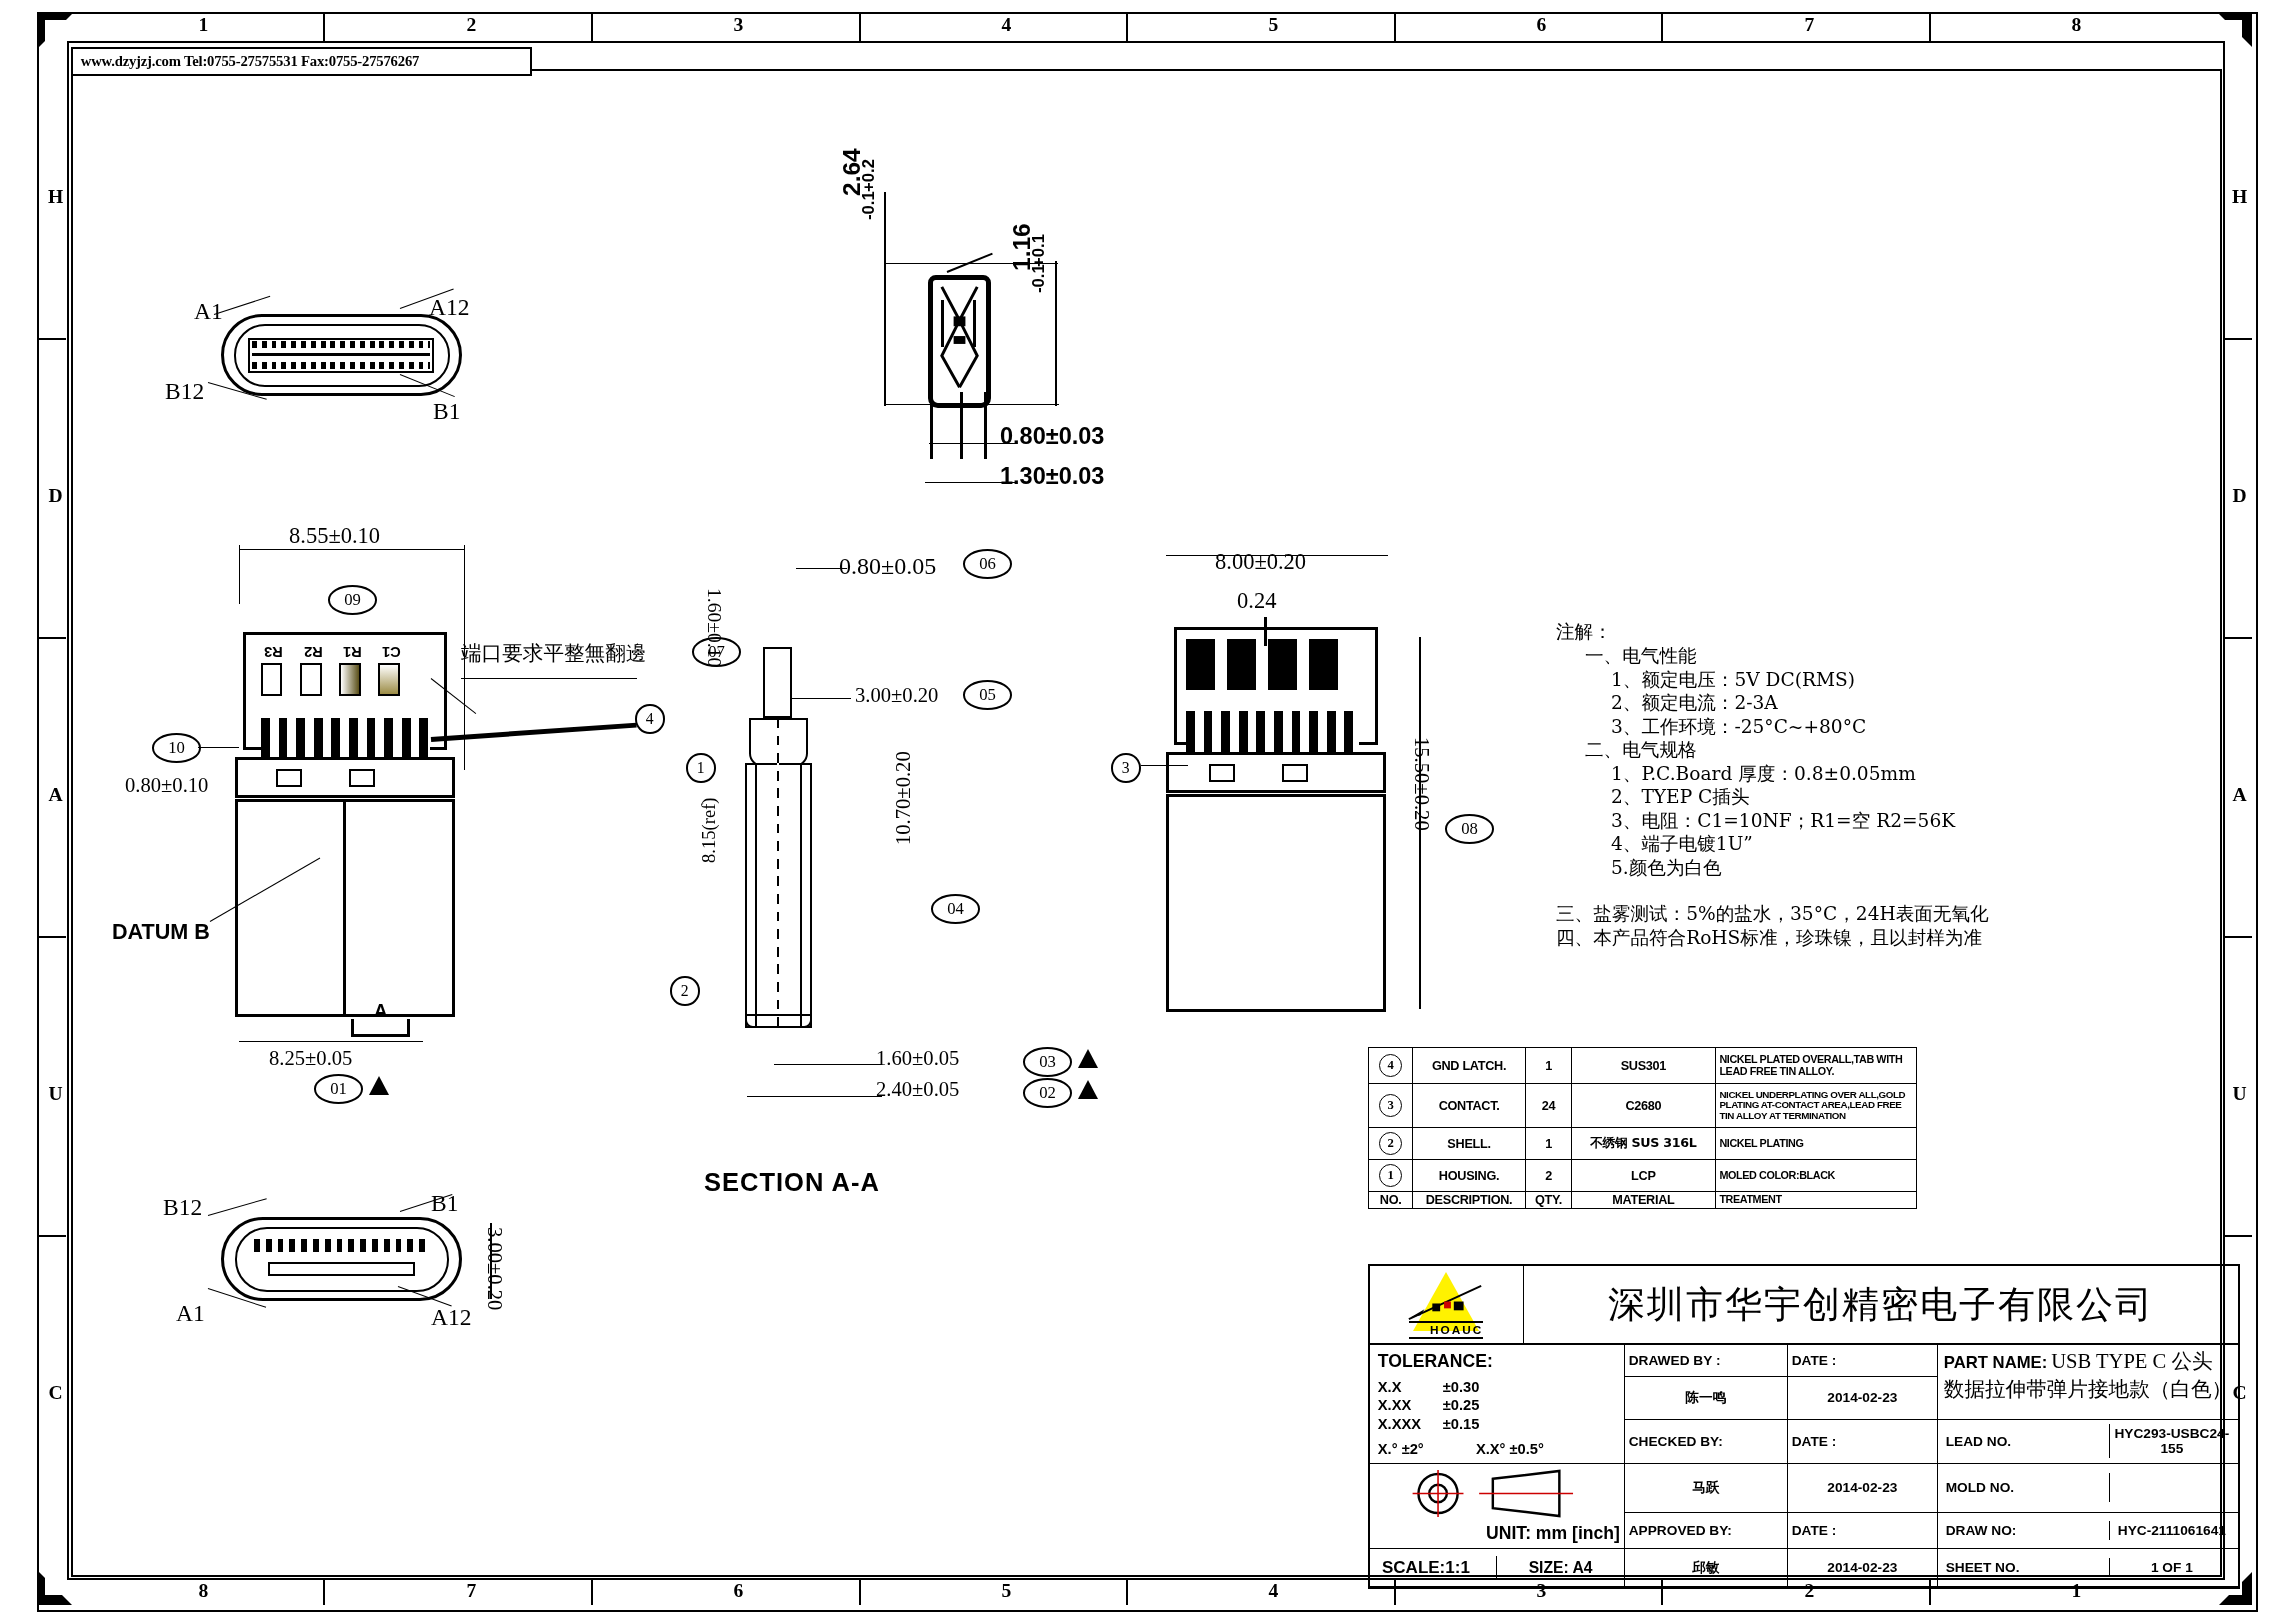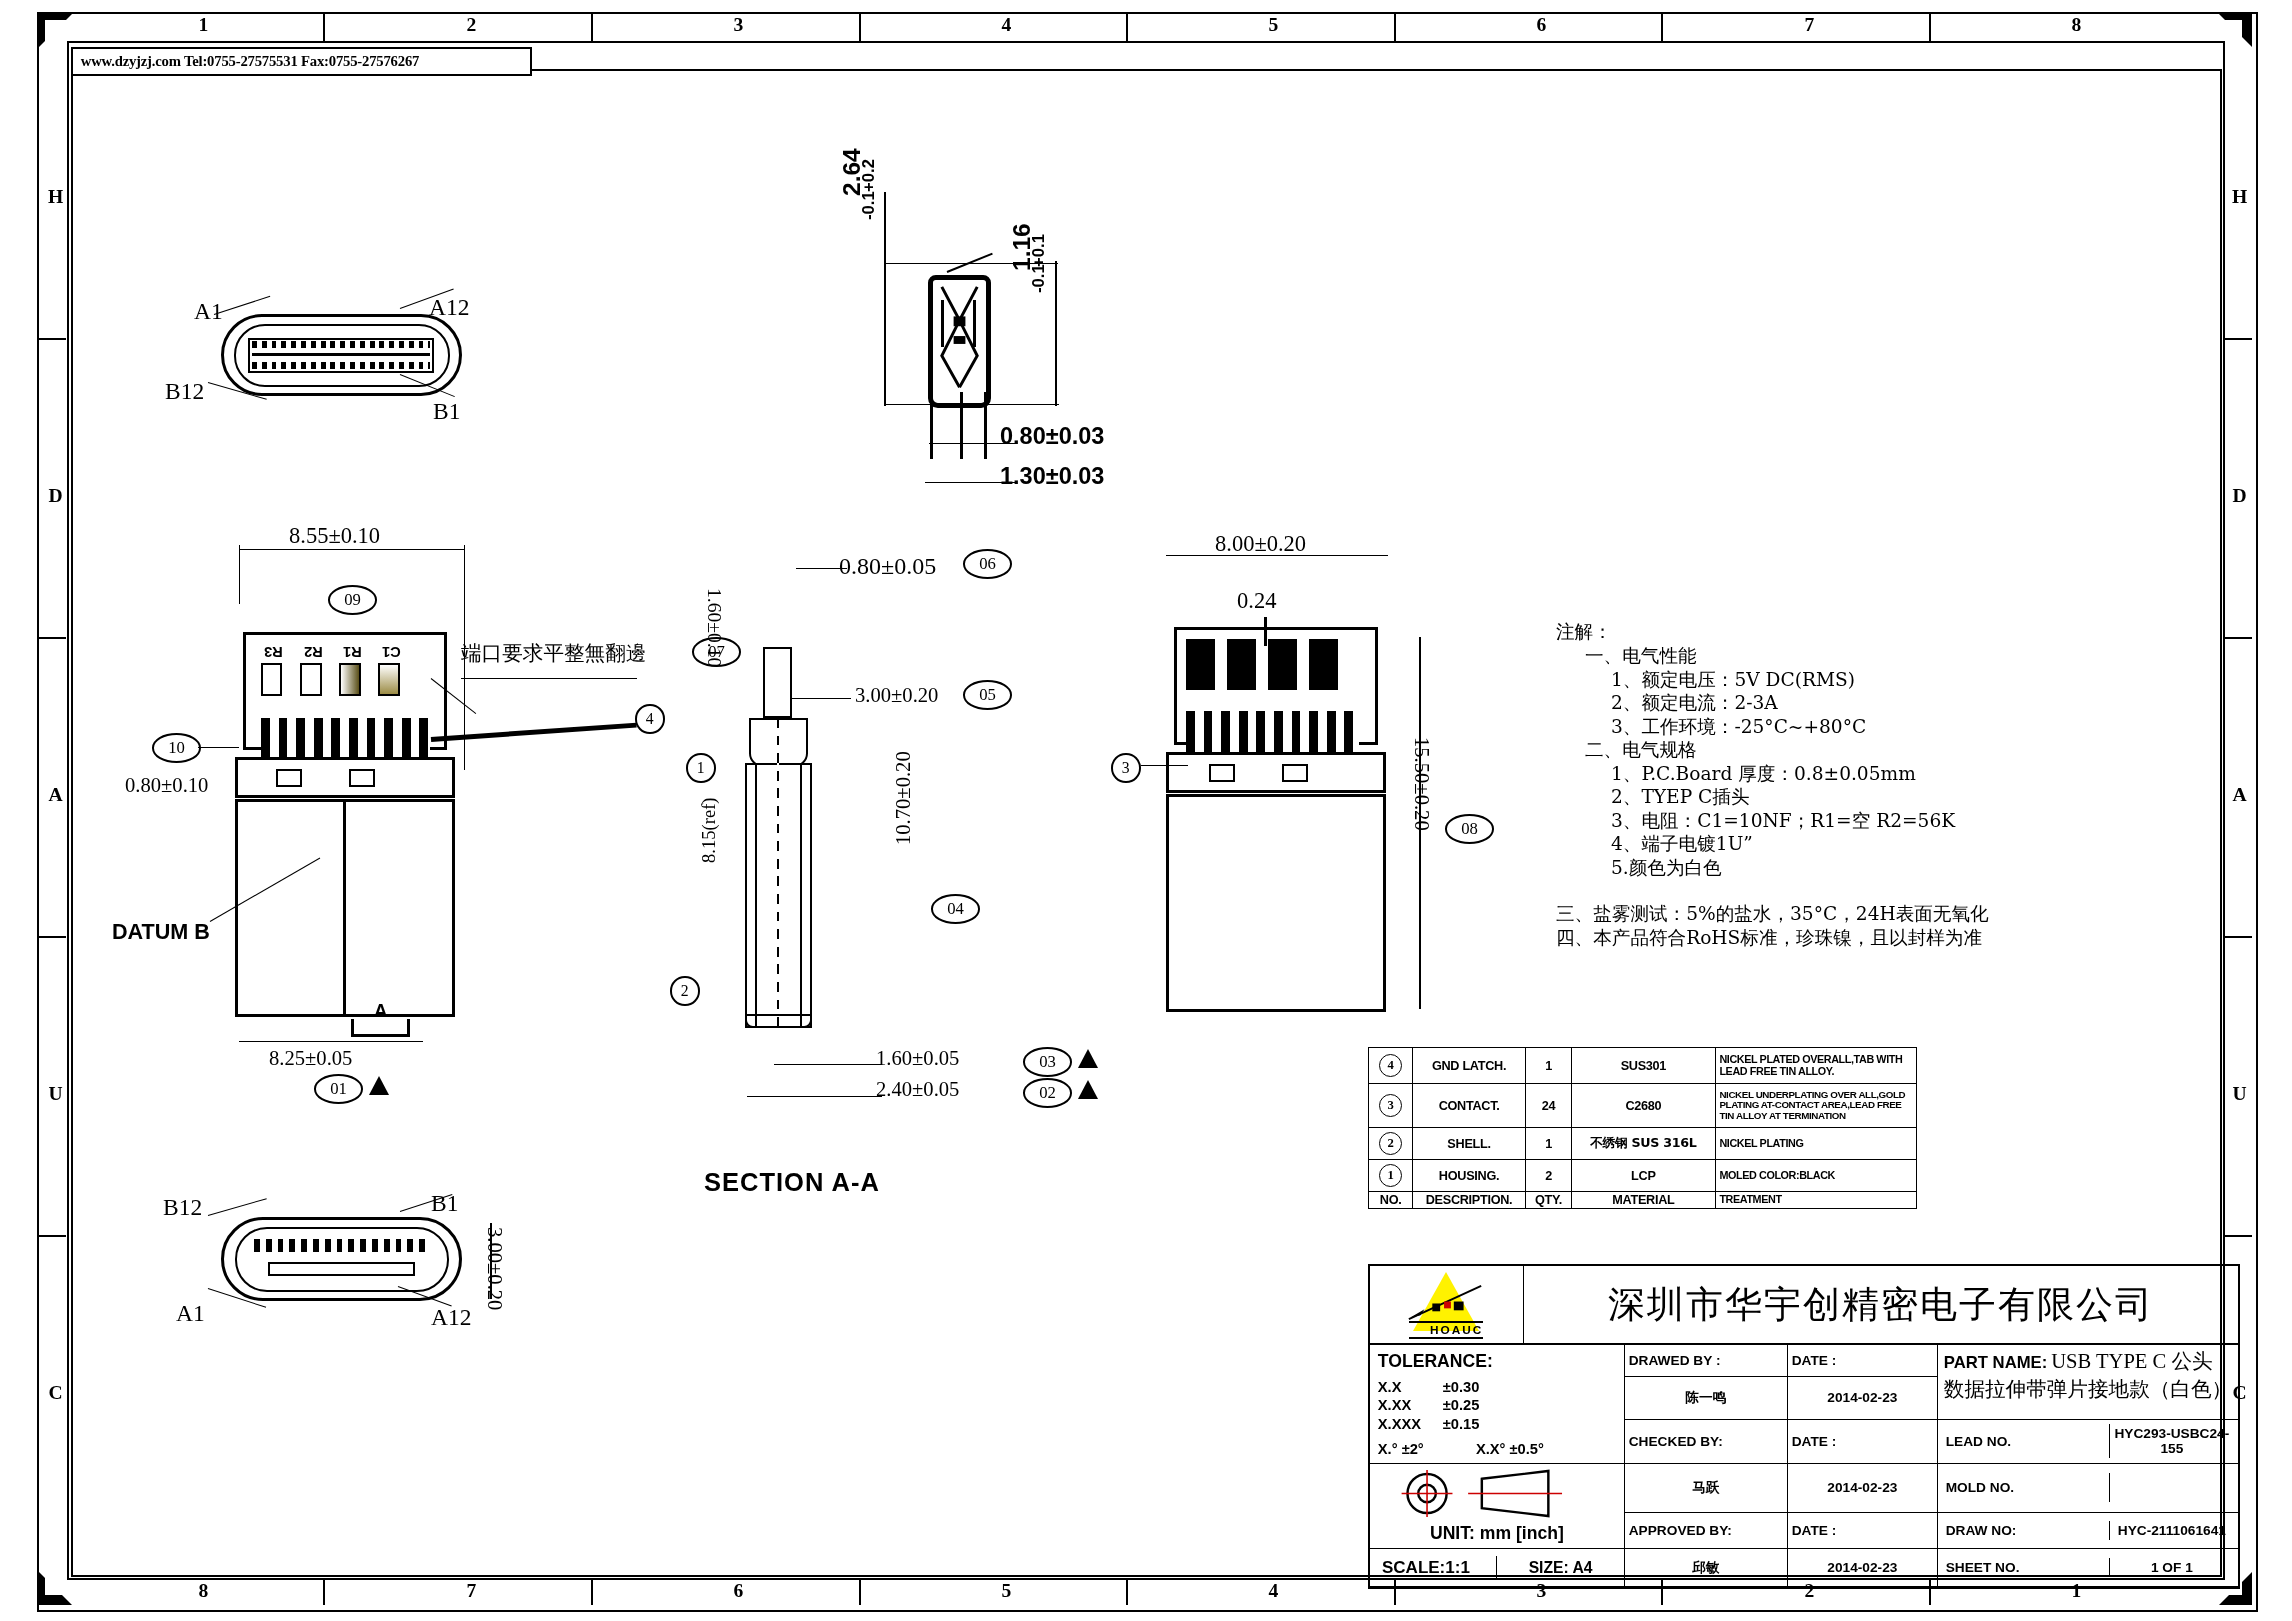--- a/index.html
+++ b/index.html
@@ -291,21 +291,21 @@
   <div class="abs" style="left:61px;top:11.8px;width:29px;height:51px;background:#000;"></div>
   <div class="abs" style="left:102px;top:11.8px;width:29px;height:51px;background:#000;"></div>
   <div class="abs" style="left:143px;top:11.8px;width:29px;height:51px;background:#000;"></div>
   <div class="abs" style="left:19.6px;top:84px;width:173px;height:41px;background:repeating-linear-gradient(to right,#000 0 8.8px,#fff 8.8px 17.6px);"></div>
   <div class="abs" style="left:0;top:125px;width:220px;height:41px;border:3.9px solid #000;box-sizing:border-box;background:#fff;"></div>
   <div class="abs" style="left:43px;top:137px;width:25.5px;height:17.6px;border:2.9px solid #000;box-sizing:border-box;"></div>
   <div class="abs" style="left:116px;top:137px;width:25.5px;height:17.6px;border:2.9px solid #000;box-sizing:border-box;"></div>
   <div class="abs" style="left:0;top:167px;width:220px;height:218px;border:3.9px solid #000;box-sizing:border-box;background:#fff;"></div>
 </div>
 <div class="abs extlineh" style="left:1166px;top:555px;width:222px;"></div>
-<div class="abs t" style="left:1215px;top:531px;font-size:22.5px;">8.00±0.20</div>
+<div class="abs t" style="left:1215px;top:549px;font-size:22.5px;">8.00±0.20</div>
 <div class="abs t" style="left:1237px;top:588px;font-size:22.5px;">0.24</div>
 <div class="abs extline" style="left:1264px;top:617px;height:29px;width:2.9px;"></div>
 <div class="abs dimlinev" style="left:1419px;top:637px;height:372px;width:2px;"></div>
 <div class="abs t" style="left:1433px;top:737px;transform:rotate(90deg);transform-origin:left top;font-size:20.6px;">15.50±0.20</div>
 <div class="abs balloon balloon-o" style="left:1445px;top:814px;">08</div>
 <div class="abs balloon balloon-c" style="left:1111px;top:753px;">3</div>
 <div class="abs dimline" style="left:1141px;top:765px;width:47px;"></div>
 
 <div class="abs" style="left:1556px;top:623px;">
   <div class="notes" style="margin-bottom:5.9px;">注解：</div>
@@ -431,21 +431,21 @@
           <tbody>
                 <tr>
             <td style="border:none;border-right:1.5px solid #000;width:159px;" class="tbl-label">LEAD NO.</td>
             <td style="border:none;text-align:center;" class="val-serif">HYC293-USBC24-155</td>
           </tr>
         </tbody>
             </table>
       </td>
     </tr>
     <tr>
-      <td rowspan="2" style="border-left:none;text-align:center;vertical-align:middle;padding:3.9px;">
+      <td rowspan="2" style="border-left:none;text-align:right;vertical-align:middle;padding:3.9px;">
         <svg width="225" height="53" viewBox="0 0 230 54">
           <circle cx="44" cy="27" r="20" fill="none" stroke="#000" stroke-width="2.5"></circle>
           <circle cx="44" cy="27" r="9" fill="none" stroke="#000" stroke-width="2.5"></circle>
           <line x1="44" y1="3" x2="44" y2="51" stroke="#c00" stroke-width="1.6"></line>
           <line x1="18" y1="27" x2="70" y2="27" stroke="#c00" stroke-width="1.6"></line>
           <polygon points="100,12 168,4 168,50 100,42" fill="none" stroke="#000" stroke-width="2.5"></polygon>
           <line x1="86" y1="27" x2="182" y2="27" stroke="#c00" stroke-width="1.6"></line>
         </svg>
         <div class="tbl-label" style="font-size:17.6px;margin-top:0;">UNIT:  mm  [inch]</div>
       </td>

